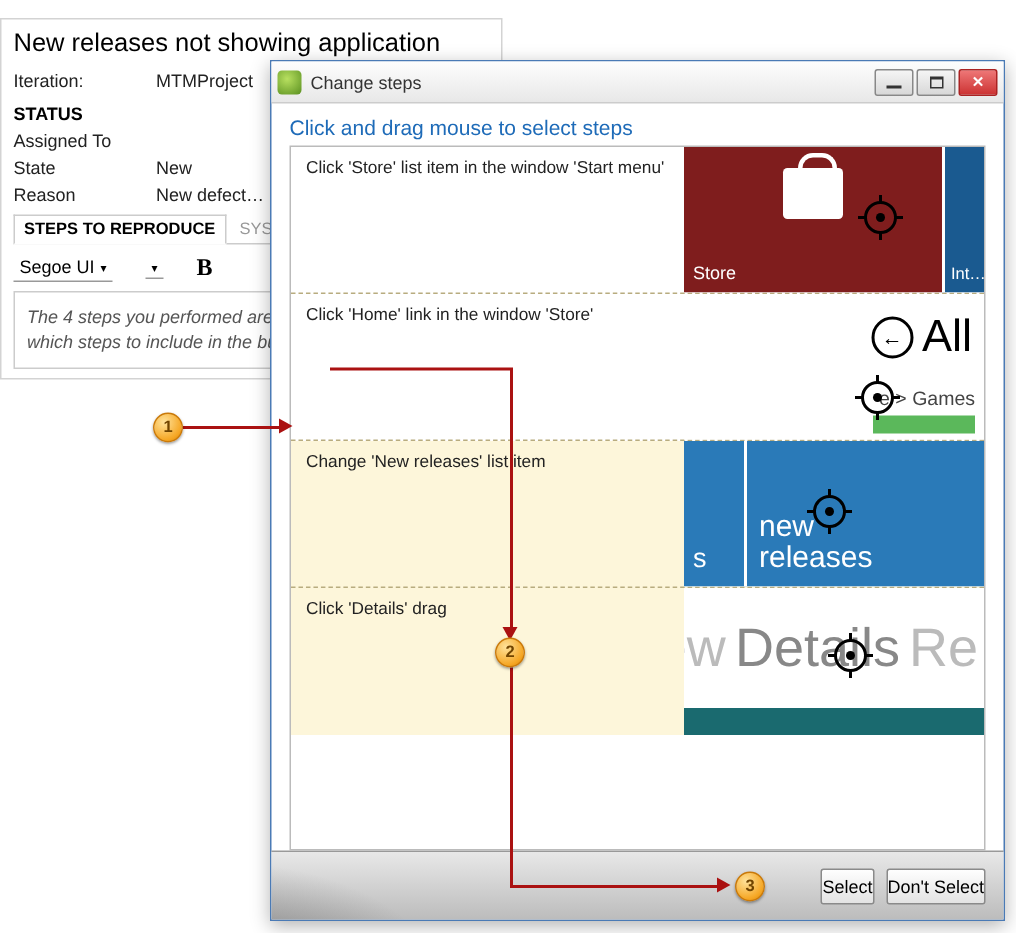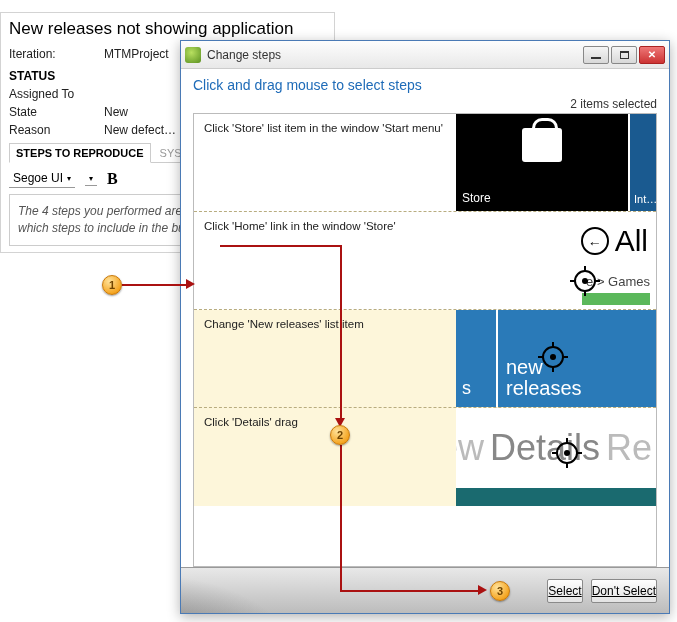--- a/index.html
+++ b/index.html
@@ -9,21 +9,21 @@
   .bug-form { position: absolute; left: 0; top: 12px; width: 335px; border: 1px solid #d3d3d3; padding: 6px 8px; background: #fff; }
   .bug-title { font-size: 17px; font-weight: 400; margin-bottom: 8px; }
   .field-row { display: flex; margin-bottom: 4px; font-size: 12px; }
   .field-label { width: 95px; color: #222; }
   .field-value { color: #222; }
   .section-heading { font-weight: bold; font-size: 12px; margin-top: 8px; margin-bottom: 4px; }
   .tab-strip { border-bottom: 1px solid #ccc; margin: 6px 0; font-size: 11px; }
   .tab-strip span { display: inline-block; padding: 3px 6px; }
   .tab-strip .active { border: 1px solid #ccc; border-bottom: 1px solid #fff; background: #fff; font-weight: bold; margin-bottom: -1px; }
   .tab-strip .inactive { color: #999; }
-  .font-row { display: flex; align-items: center; gap: 10px; margin: 4px 0; }
+  .font-row { display: flex; align-items: center; gap: 22px; margin: 4px 0; }
   .font-select { display: inline-flex; align-items: center; border-bottom: 1px solid #999; padding: 2px 4px; gap: 4px; }
   .chev { font-size: 8px; }
   .bold-b { font-weight: bold; font-family: serif; font-size: 16px; }
   .hint-box { border: 1px solid #ccc; padding: 8px; margin-top: 6px; font-style: italic; color: #555; font-size: 12px; line-height: 1.4; }
   .hint-box a { color: #0066cc; text-decoration: underline; font-style: italic; }
   
   
   .dialog { position: absolute; left: 180px; top: 40px; width: 490px; height: 574px; border: 1px solid #4a7ab5; background: #fff; box-shadow: 0 3px 12px rgba(0,0,0,0.3); display: flex; flex-direction: column; }
   .titlebar { height: 28px; background: linear-gradient(to bottom, #fdfdfd, #e8e8e8); border-bottom: 1px solid #ccc; display: flex; align-items: center; padding: 0 4px; gap: 6px; }
   .titlebar .app-icon { width: 16px; height: 16px; background: radial-gradient(circle at 40% 35%, #b8e060, #5a9020); border-radius: 3px; }
@@ -40,21 +40,21 @@
   
   .steps-list { border: 1px solid #bbb; flex: 1; overflow: hidden; display: flex; flex-direction: column; }
   .step-row { display: flex; border-bottom: 1px dashed #b8ac7f; min-height: 98px; }
   .step-row:last-child { border-bottom: none; }
   .step-row.selected { background: #fdf6da; }
   .step-desc { flex: 1; padding: 8px 10px; font-size: 11.5px; color: #222; }
   .step-thumb { width: 200px; position: relative; overflow: hidden; }
   
   
   .thumb1 { background: #fff; display: flex; }
-  .tile-store { flex: 1; background: #000000; color: #fff; position: relative; display: flex; flex-direction: column; justify-content: flex-end; padding: 6px; }
+  .tile-store { flex: 1; background: #7f1d1d; color: #fff; position: relative; display: flex; flex-direction: column; justify-content: flex-end; padding: 6px; }
   .bag-icon { position: absolute; top: 14px; left: 50%; transform: translateX(-50%); width: 40px; height: 34px; background: #fff; border-radius: 3px; }
   .bag-icon::before { content: ""; position: absolute; top: -10px; left: 10px; width: 20px; height: 14px; border: 3px solid #fff; border-bottom: none; border-radius: 10px 10px 0 0; }
   .tile-int { width: 28px; background: #1a5a90; color: #fff; display: flex; align-items: flex-end; padding: 6px 4px; font-size: 11px; border-left: 2px solid #fff; }
   
   .thumb2 { background: #fff; display: flex; flex-direction: column; }
   .thumb2-top { flex: 1; display: flex; align-items: center; justify-content: flex-end; font-size: 30px; font-weight: 300; padding-right: 8px; color: #000; gap: 6px; }
   .circle-back { width: 28px; height: 28px; border: 2px solid #000; border-radius: 50%; display: flex; align-items: center; justify-content: center; font-size: 14px; }
   .thumb2-bot { background: #fff; border-top: 0; padding: 4px 6px; text-align: right; font-size: 13px; color: #444; }
   .green-bar { height: 12px; background: #5bb85b; margin-top: 4px; margin-left: 120px; }
   
@@ -71,21 +71,21 @@
   .crosshair::before { content: ""; position: absolute; inset: 0; border: 2px solid #000; border-radius: 50%; }
   .crosshair::after { content: ""; position: absolute; left: 50%; top: 50%; width: 6px; height: 6px; background: #000; border-radius: 50%; transform: translate(-50%,-50%); }
   .crosshair .tick { position: absolute; background: #000; }
   .crosshair .tick.n { left: 50%; top: -4px; width: 2px; height: 6px; transform: translateX(-50%); }
   .crosshair .tick.s { left: 50%; bottom: -4px; width: 2px; height: 6px; transform: translateX(-50%); }
   .crosshair .tick.e { top: 50%; right: -4px; height: 2px; width: 6px; transform: translateY(-50%); }
   .crosshair .tick.w { top: 50%; left: -4px; height: 2px; width: 6px; transform: translateY(-50%); }
   
   .dialog-footer { height: 46px; background: linear-gradient(to bottom, #e8e8e8, #bcbcbc); border-top: 1px solid #999; display: flex; align-items: center; justify-content: flex-end; padding: 0 12px; gap: 8px; position: relative; }
   .dialog-footer::before { content: ""; position: absolute; left: 0; top: 0; bottom: 0; width: 160px; background: radial-gradient(ellipse 220px 120px at -40px 90px, rgba(60,60,60,0.55), transparent 70%); }
-  .btn { background: linear-gradient(to bottom,#fefefe,#e3e3e3); border: 1px solid #8a8a8a; border-radius: 2px; padding: 4px 0; font-size: 12px; cursor: pointer; position: relative; z-index: 2; text-decoration: underline; }
+  .btn { background: linear-gradient(to bottom,#fefefe,#e3e3e3); border: 1px solid #8a8a8a; border-radius: 2px; padding: 4px 0; font-size: 12px; cursor: pointer; position: relative; z-index: 2; }
   
   
   .badge { position: absolute; width: 20px; height: 20px; border-radius: 50%; background: radial-gradient(circle at 35% 30%, #ffe29a, #f5a623 70%, #d47f06); color: #6a3; border: 1px solid #c9790a; display: flex; align-items: center; justify-content: center; font-size: 11px; font-weight: bold; color: #704400; z-index: 50; box-shadow: 0 1px 2px rgba(0,0,0,0.4); }
   
   
   .arrow-line { position: absolute; background: #a11; z-index: 40; }
   .arrow-head { position: absolute; width: 0; height: 0; z-index: 40; }
 </style>
 </head>
 <body>
@@ -138,21 +138,20 @@
           <div class="min-glyph"></div>
         </div>
       <div class="win-btn">
           <div class="max-glyph"></div>
         </div>
       <div class="win-btn close">✕</div>
     </div>
   </div>
   <div class="dialog-body">
     <div class="instruction">Click and drag mouse to select steps</div>
-    <div class="sel-count">2 items selected</div>
     <div class="steps-list">
 
       <div class="step-row">
         <div class="step-desc">Click 'Store' list item in the window 'Start menu'</div>
         <div class="step-thumb thumb1">
           <div class="tile-store">
             <div class="bag-icon"></div>
             <span>Store</span>
           </div>
           <div class="tile-int">

